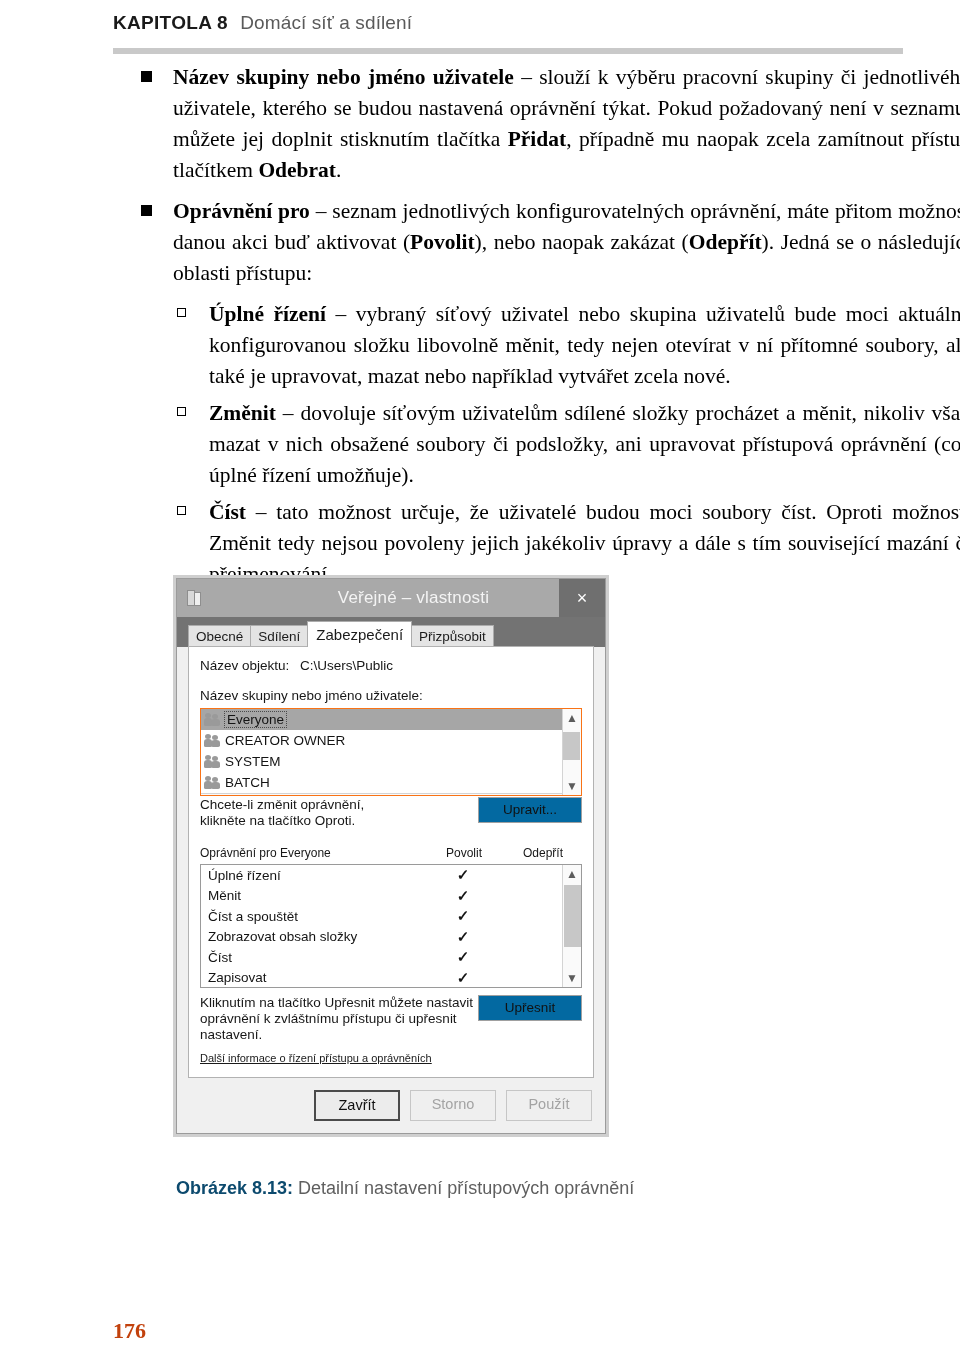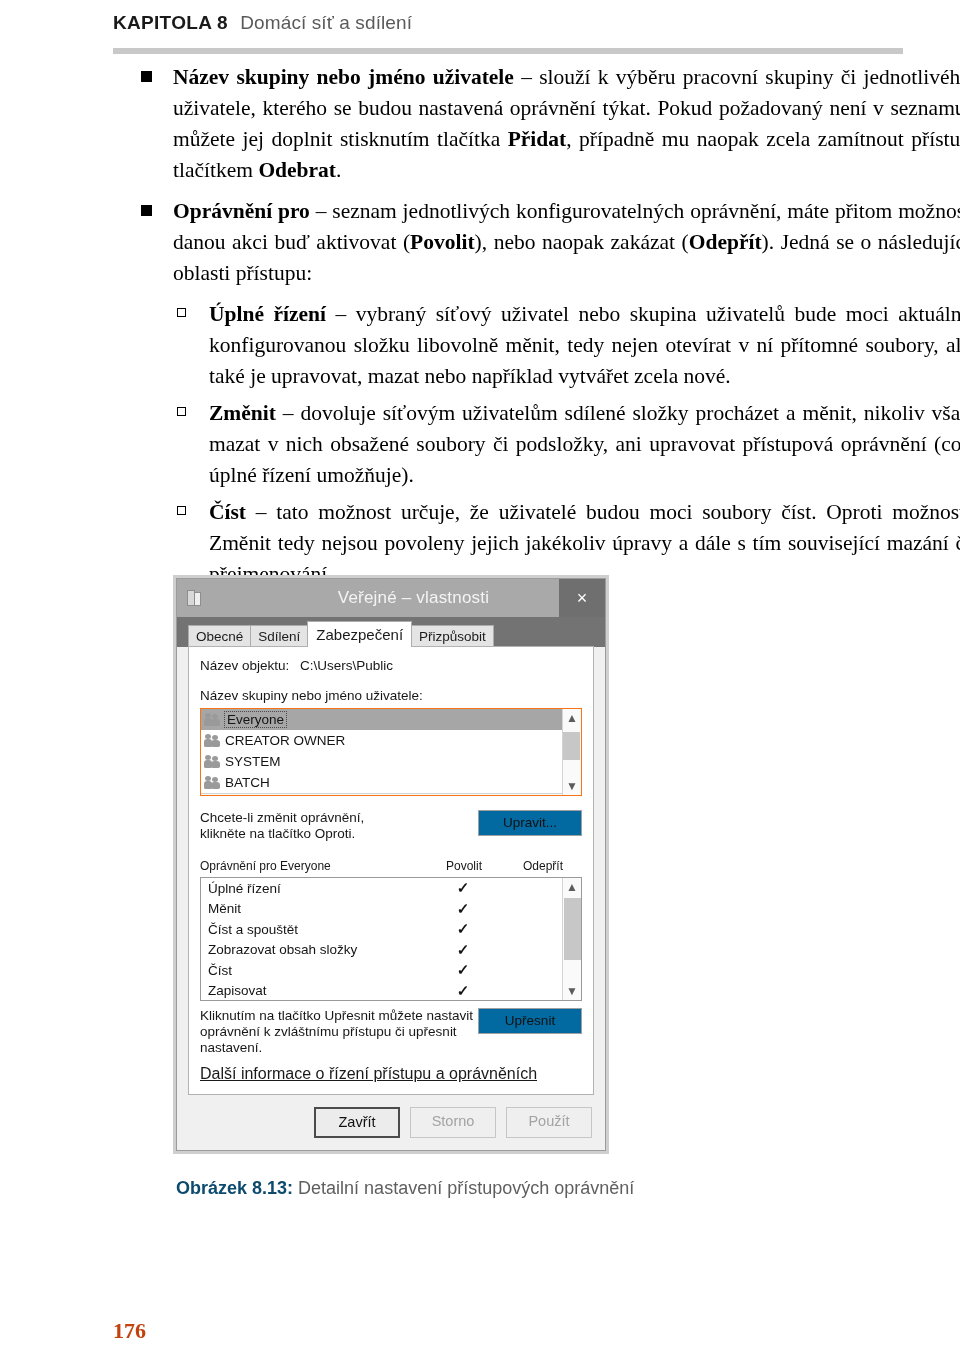--- a/index.html
+++ b/index.html
@@ -238,21 +238,21 @@
     display: flex;
     align-items: center;
     justify-content: space-between;
     padding: 0 1px;
   }
 
   .hintrow {
     display: flex;
     align-items: flex-start;
     justify-content: space-between;
-    margin-top: 14px;
+    margin-top: 1px;
   }
   .hintrow .txt { font-size: 13.5px; line-height: 16px; color: #171717; }
   .btn {
     font-family: "Liberation Sans", sans-serif;
     font-size: 13.5px;
     color: #111;
     background: #0369a1;
     border: 1px solid #a0a0a0;
     padding: 4px 0 5px 0;
     width: 104px;
@@ -307,21 +307,21 @@
   }
 
   .advrow {
     display: flex;
     align-items: flex-start;
     justify-content: space-between;
     margin-top: 7px;
   }
   .advrow .txt { font-size: 13.5px; line-height: 16px; color: #171717; }
   .morelink {
-    font-size: 16px;
+    font-size: 11px;
     color: #1a1a1a;
     text-decoration: underline;
     margin-top: 9px;
     display: inline-block;
   }
 
   .btnbar {
     display: flex;
     justify-content: flex-end;
     gap: 10px;

